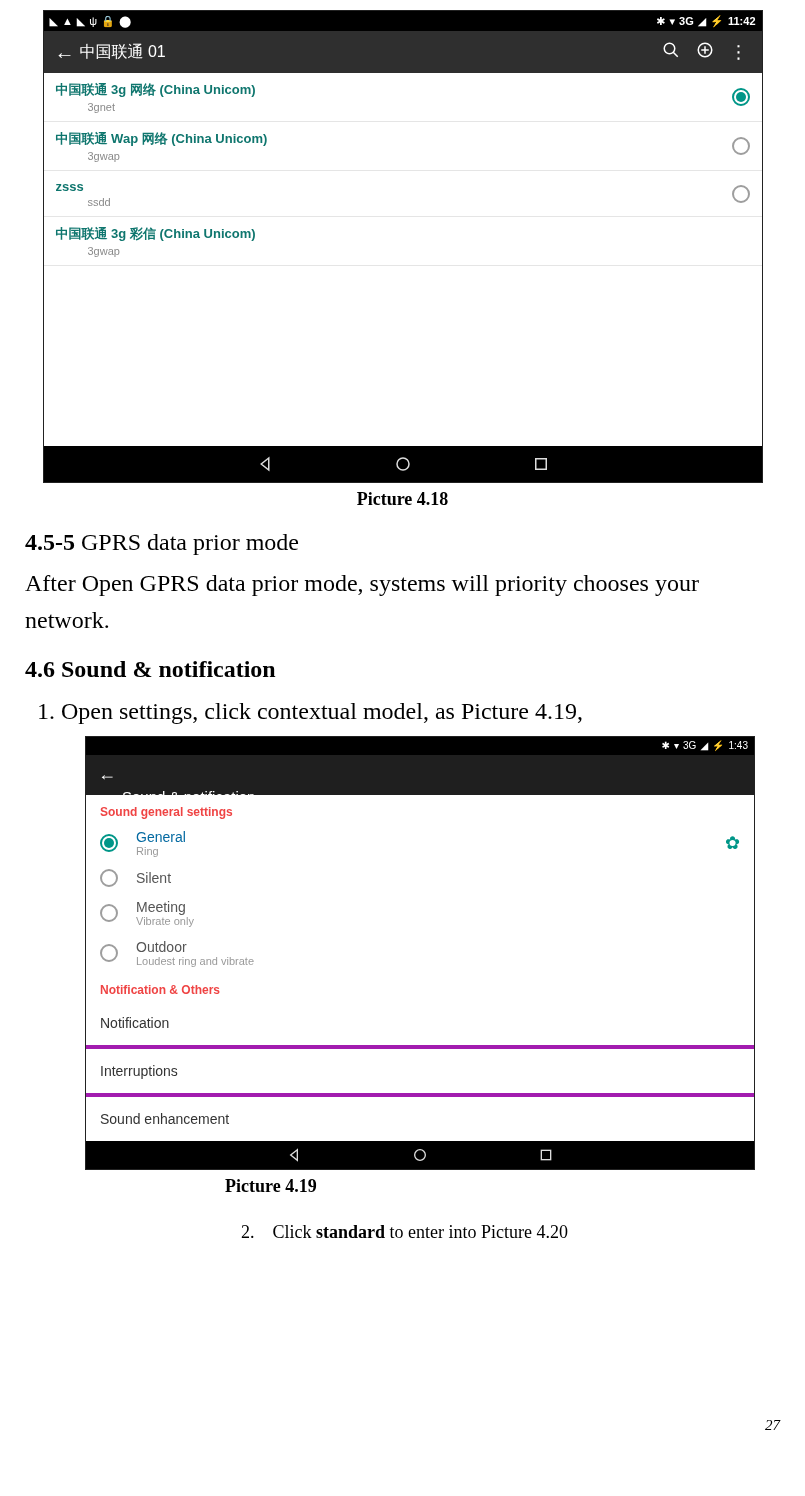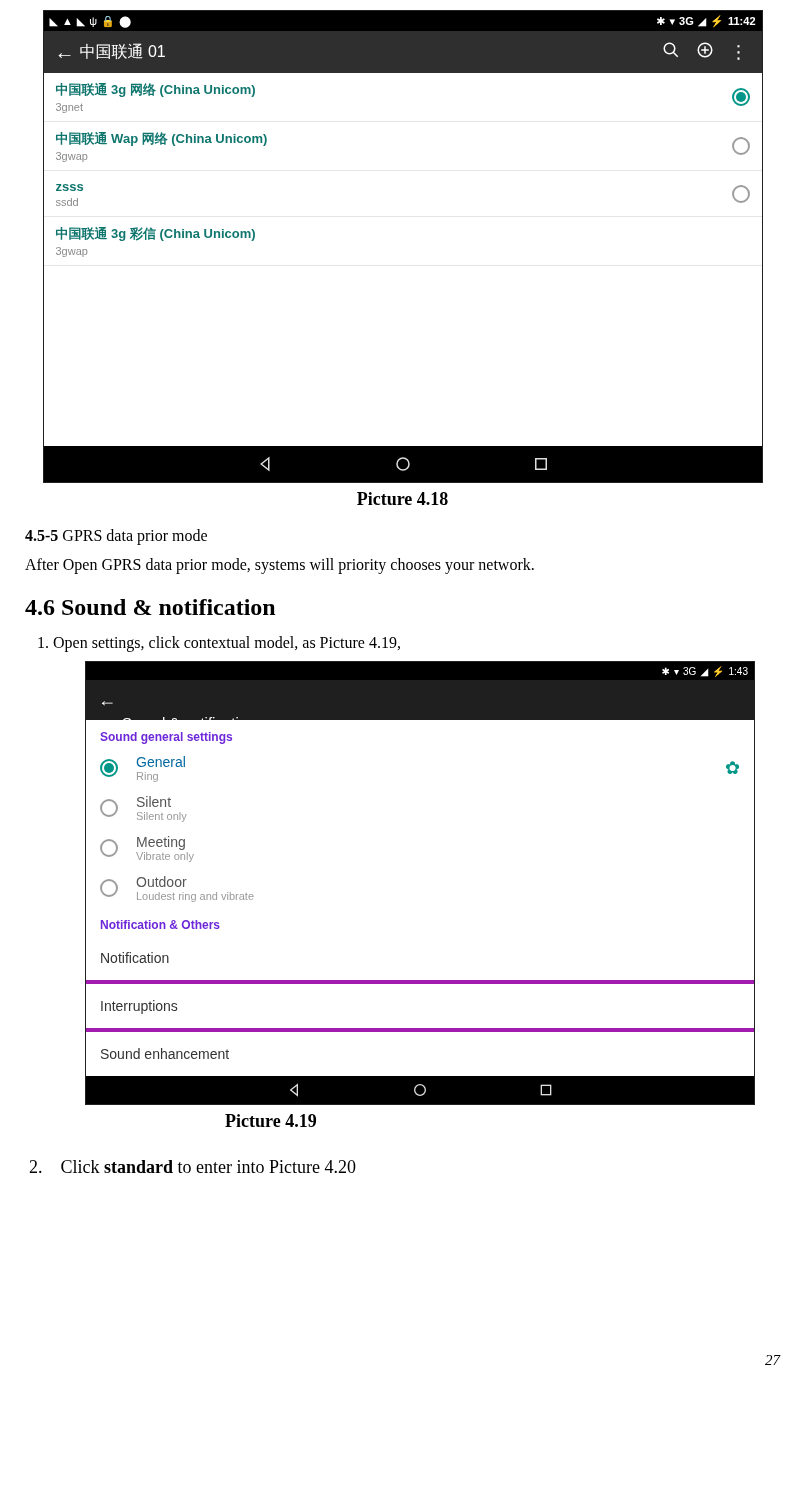--- a/index.html
+++ b/index.html
@@ -51,21 +51,21 @@
   .apn-list { background: #fff; }
   .apn-row {
     display: flex;
     align-items: center;
     padding: 8px 12px;
     border-bottom: 1px solid #e5e5e5;
     font-family: Arial, Helvetica, sans-serif;
   }
   .apn-text { flex: 1; }
   .apn-title { font-size: 13px; font-weight: bold; color: #0f766e; }
-  .apn-sub { font-size: 11px; color: #8a8a8a; margin-top: 2px; }
+  .apn-sub { font-size: 11px; color: #8a8a8a; margin-top: 2px; margin-left: 32px; }
   .radio-circle {
     width: 18px; height: 18px; border: 2px solid #9e9e9e; border-radius: 50%;
     display: flex; align-items: center; justify-content: center;
   }
   .radio-circle.selected { border-color: #009688; }
   .radio-circle.selected::after {
     content: ""; width: 10px; height: 10px; background: #009688; border-radius: 50%;
   }
   .apn-blank { height: 180px; background: #fff; }
 
@@ -77,26 +77,26 @@
     align-items: center;
     gap: 120px;
     color: #ddd;
   }
   .nav-tri, .nav-circ, .nav-sq { display:inline-block; }
   .nav-tri svg, .nav-circ svg, .nav-sq svg { display:block; }
 
   
   .caption { text-align: center; font-weight: bold; font-size: 18px; margin: 6px 0 14px 0; }
   .caption2 { font-weight: bold; font-size: 18px; margin: 6px 0 22px 0; padding-left: 200px; }
-  .para { font-size: 16px; line-height: 1.55; margin: 4px 0; }
+  .para { font-size: 24px; line-height: 1.55; margin: 4px 0; }
   .bold { font-weight: bold; }
   .h2 { font-size: 24px; font-weight: bold; margin: 16px 0 10px 0; }
   .indent1 { padding-left: 12px; }
   .indent-step { padding-left: 4px; }
-  .list-step2 { font-size: 18px; line-height: 1.55; margin: 20px 0 0 0; }
+  .list-step2 { font-size: 18px; line-height: 1.55; margin: 20px 0 0 0; text-align: center; }
 
   
   .screenshot2 {
     width: 670px;
     margin: 6px 0 0 60px;
     border: 1px solid #222;
     background: #fff;
   }
   .status-bar2 {
     height: 18px;
@@ -116,21 +116,21 @@
     color: #fff;
     display: flex;
     align-items: center;
     font-family: Arial, Helvetica, sans-serif;
     padding: 0 6px;
   }
   .app-bar2 .back { width: 30px; text-align: center; font-size: 18px; }
   .app-bar2 .title { font-size: 15px; margin-top: 44px; }
 
   .section-header {
-    color: #6d28d9;
+    color: #ef4444;
     font-family: Arial, Helvetica, sans-serif;
     font-size: 12px;
     font-weight: bold;
     padding: 10px 14px 4px 14px;
   }
   .sound-row {
     display: flex;
     align-items: center;
     padding: 6px 14px;
     font-family: Arial, Helvetica, sans-serif;
@@ -294,21 +294,20 @@
         <div class="sound-sub">Ring</div>
       </div>
       <div class="gear">✿</div>
     </div>
     <div class="sound-row">
       <div class="radio-col">
           <div class="radio-circle"></div>
         </div>
       <div class="sound-text">
         <div class="sound-title">Silent</div>
-        <div class="sound-sub">Silent only</div>
       </div>
     </div>
     <div class="sound-row">
       <div class="radio-col">
           <div class="radio-circle"></div>
         </div>
       <div class="sound-text">
         <div class="sound-title">Meeting</div>
         <div class="sound-sub">Vibrate only</div>
       </div>

